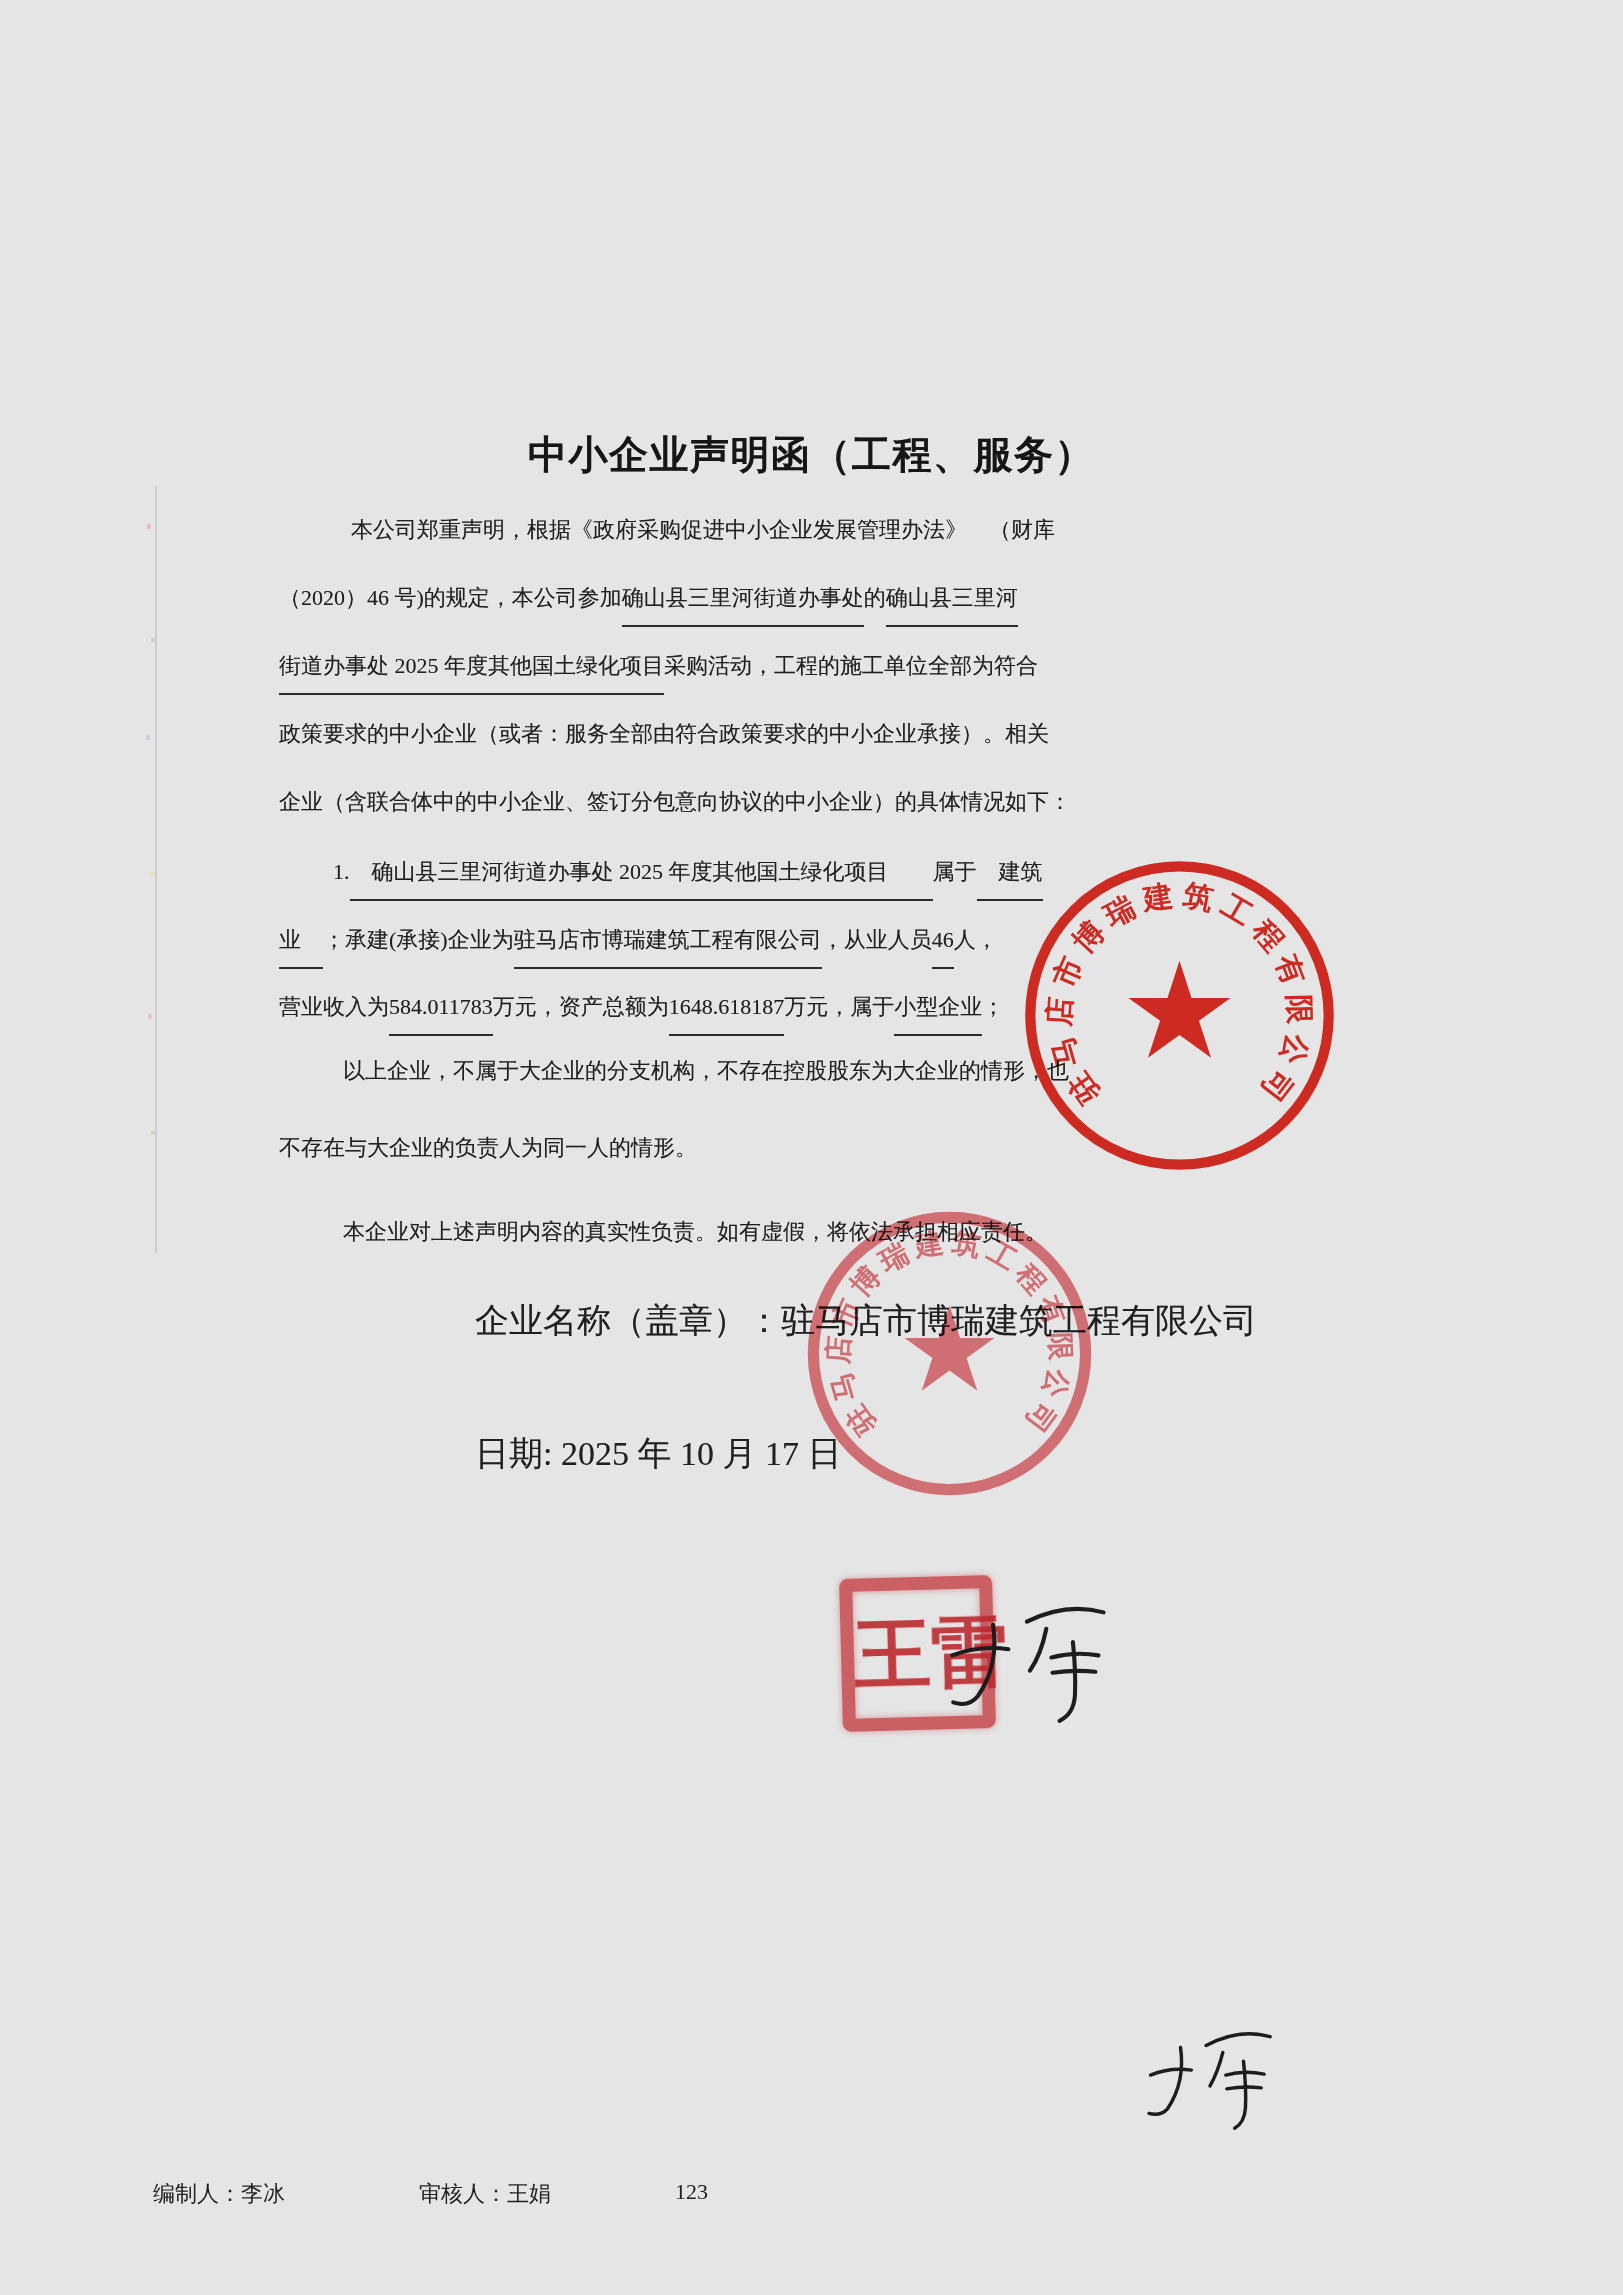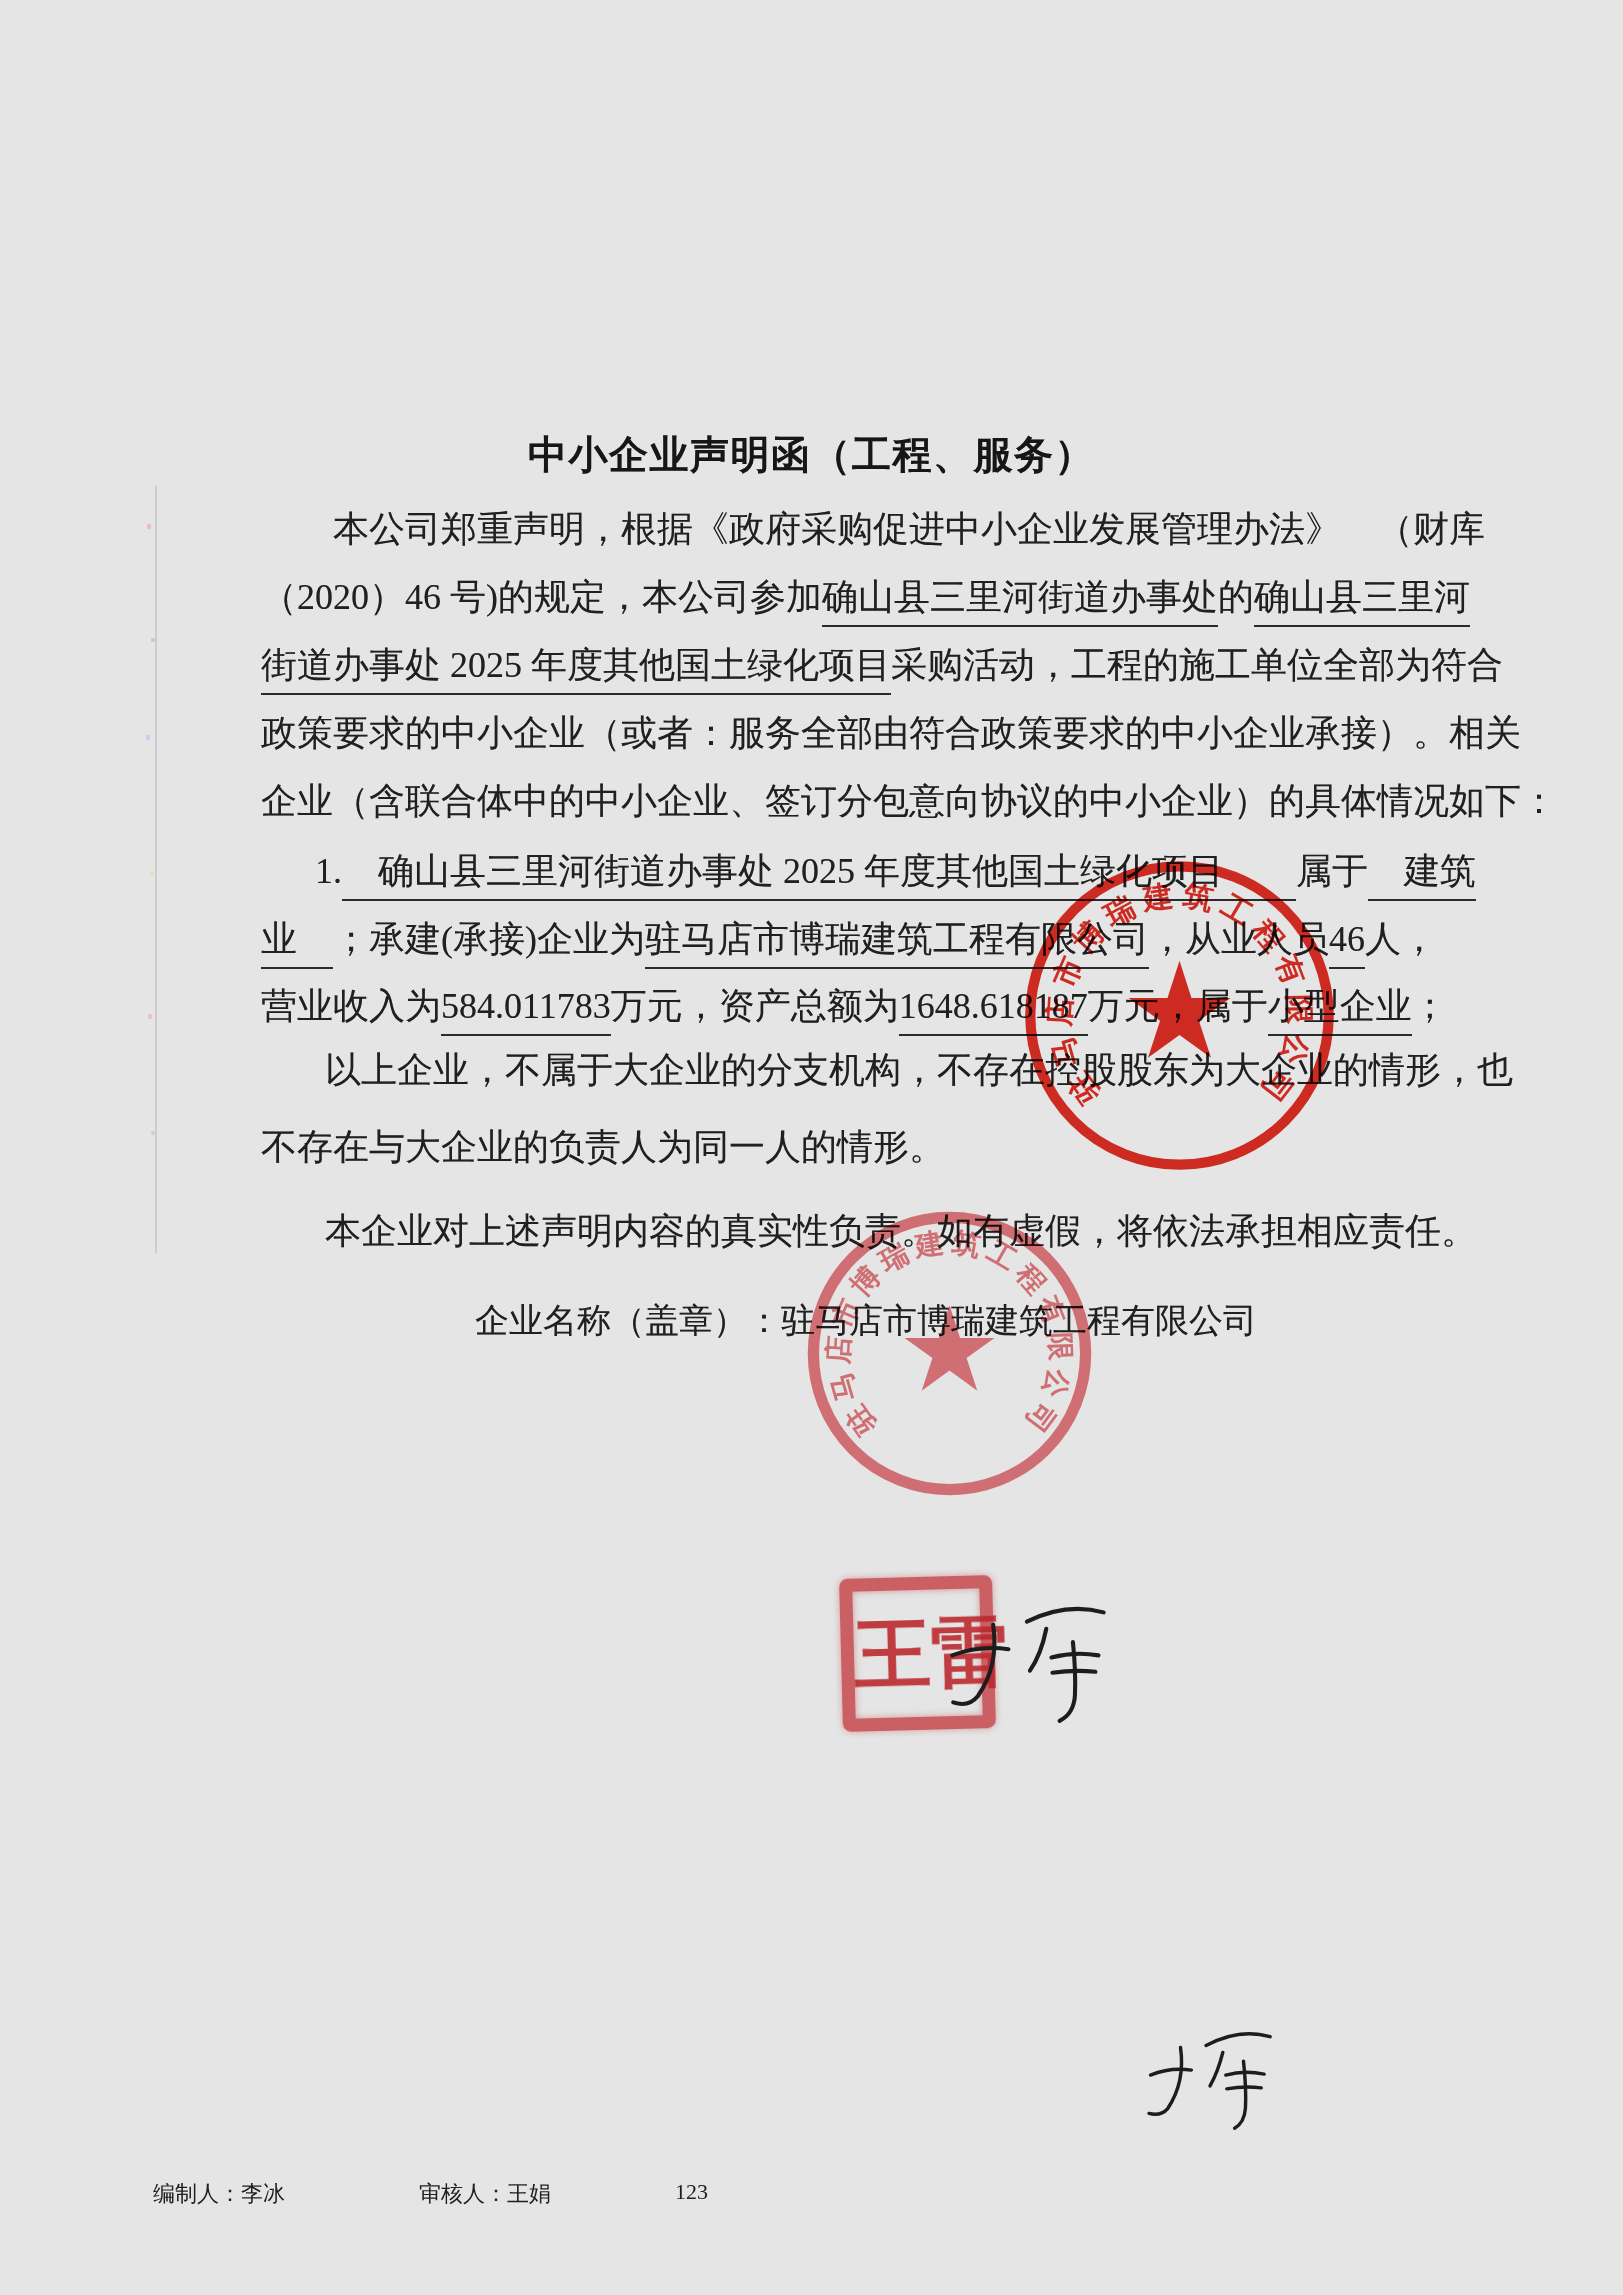--- a/index.html
+++ b/index.html
@@ -12,23 +12,23 @@
     color:#1f1f1f;
   }
   #doc-title{
     position:absolute;top:428px;left:0;width:1623px;
     text-align:center;
     font-size:39px;font-weight:bold;letter-spacing:1.5px;color:#161616;
     text-shadow:0 0 0.5px rgba(0,0,0,.35);
     z-index:1;
   }
   .bline{
-    position:absolute;left:261px;
+    position:absolute;left:279px;
     white-space:nowrap;
-    font-size:36px;line-height:51px;
+    font-size:22px;line-height:51px;
     color:#202020;
     text-shadow:0 0 0.5px rgba(0,0,0,.3);
     z-index:1;
   }
   .seg{display:inline-block;}
   .seg-u{border-bottom:2.6px solid #2b2b2b;padding-bottom:2px;}
   .sign-line{
     position:absolute;left:475px;white-space:nowrap;
     font-size:34px;color:#202020;
     text-shadow:0 0 0.5px rgba(0,0,0,.3);
@@ -93,20 +93,21 @@
       <div class="bline" style="top: 846px; padding-left: 54px;"><span class="seg">1.</span><span class="seg seg-u">　确山县三里河街道办事处 2025 年度其他国土绿化项目　　</span><span class="seg">属于</span><span class="seg seg-u">　建筑</span></div>
       <div class="bline" style="top: 914px; padding-left: 0px;"><span class="seg seg-u">业　</span><span class="seg">；承建(承接)企业为</span><span class="seg seg-u"> 驻马店市博瑞建筑工程有限公司 </span><span class="seg">，从业人员</span><span class="seg seg-u"> 46 </span><span class="seg">人，</span></div>
       <div class="bline" style="top: 981px; padding-left: 0px;"><span class="seg">营业收入为</span><span class="seg seg-u"> 584.011783 </span><span class="seg">万元，资产总额为</span><span class="seg seg-u"> 1648.618187 </span><span class="seg">万元，属于</span><span class="seg seg-u"> 小型企业</span><span class="seg">；</span></div>
       <div class="bline" style="top: 1045px; padding-left: 64px;"><span class="seg">以上企业，不属于大企业的分支机构，不存在控股股东为大企业的情形，也</span></div>
       <div class="bline" style="top: 1122px; padding-left: 0px;"><span class="seg">不存在与大企业的负责人为同一人的情形。</span></div>
       <div class="bline" style="top: 1206px; padding-left: 64px; text-align: center;"><span class="seg">本企业对上述声明内容的真实性负责。如有虚假，将依法承担相应责任。</span></div>
     </div>
 
   <div id="company-line" class="sign-line"><span>企业名称（盖章）：</span><span>驻马店市博瑞建筑工程有限公司</span></div>
 
+  <div id="date-line" class="sign-line">日期: 2025 年 10 月 17 日</div>
 
   <svg class="stamp" style="left:1016px;top:852px;opacity:.9;" width="327" height="327" viewBox="0 0 640 640">
     <defs>
         <path id="arc1" d="M168,472 A215,215 0 1 1 472,472"></path>
       </defs>
     <circle cx="320" cy="320" r="292" fill="none" stroke="#e2180e" stroke-width="20"></circle>
     <polygon fill="#e2180e" points="0,-105 23.5,-32.4 99.9,-32.4 38,12.4 61.7,84.9 0,40 -61.7,84.9 -38,12.4 -99.9,-32.4 -23.5,-32.4" transform="translate(320,318)"></polygon>
     <text font-size="58" font-weight="bold" letter-spacing="15" fill="#e2180e" font-family="Liberation Serif, DejaVu Serif, serif">
       <textPath href="#arc1">驻马店市博瑞建筑工程有限公司</textPath>
     </text>

